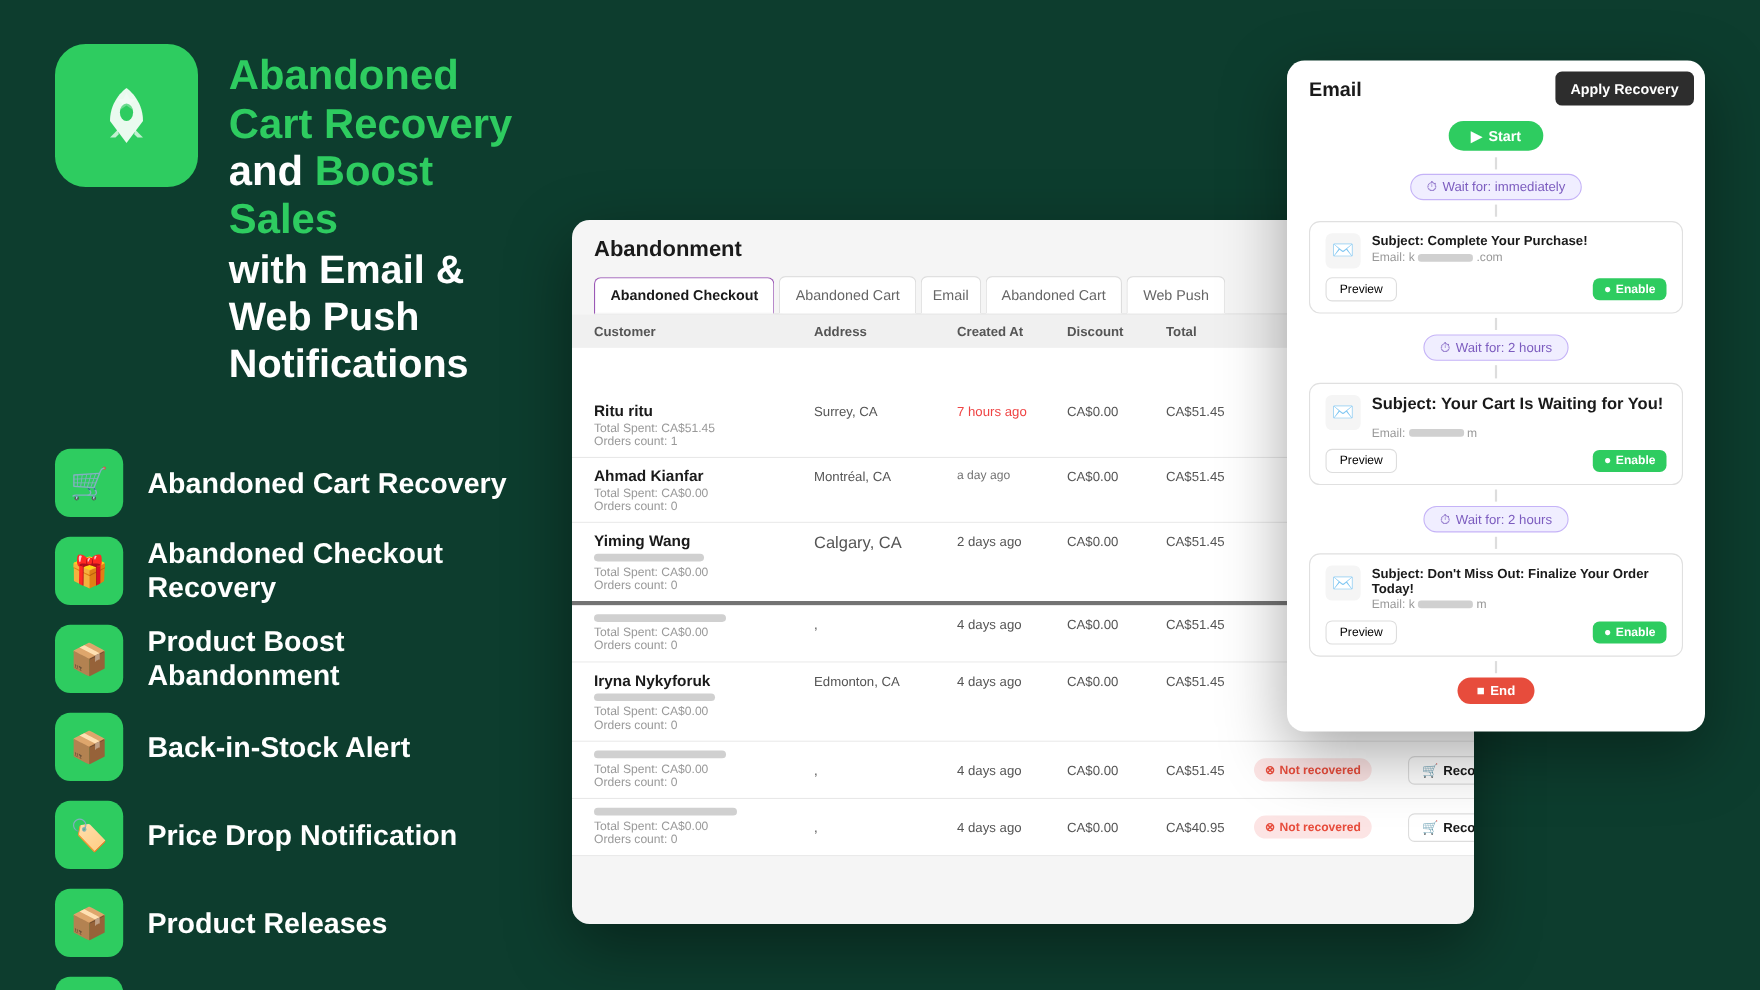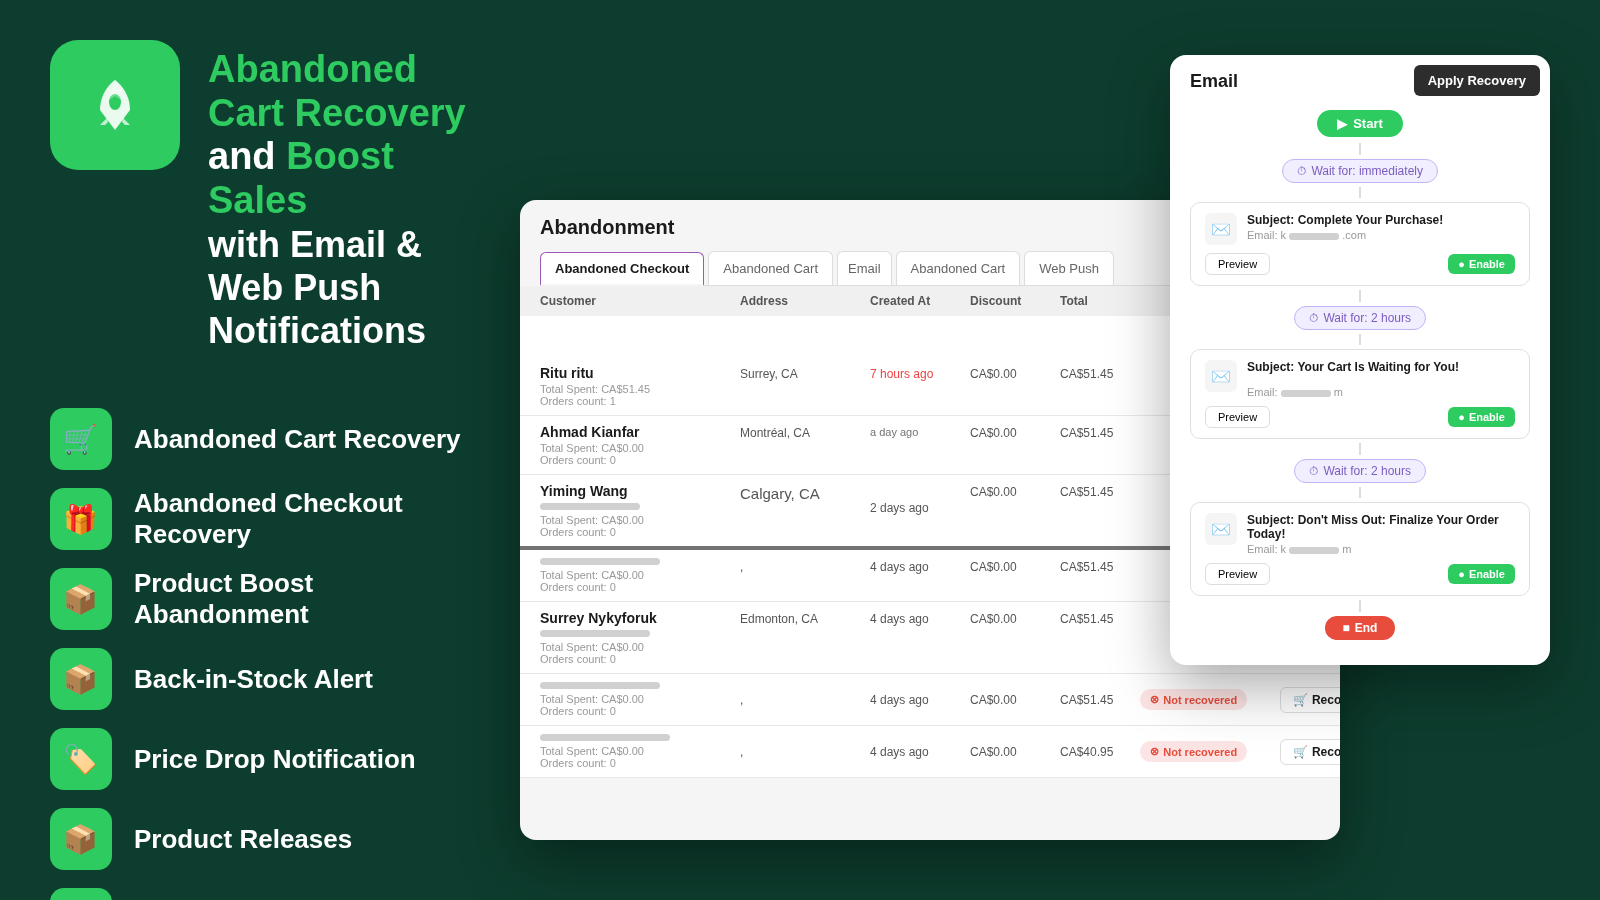--- a/index.html
+++ b/index.html
@@ -212,21 +212,21 @@
 
     <div style="padding:8px 20px; border-bottom:4px solid #737373; background:#fff;">
       <div style="display:grid; grid-template-columns:200px 130px 100px 90px 80px 140px 110px; align-items:start;">
         <div>
           <div style="font-size:14px; font-weight:700; color:#1a1a1a;">Yiming Wang</div>
           <div style="height:7px; background:#d0d0d0; border-radius:4px; width:100px; margin-top:4px;"></div>
           <div style="font-size:11px; color:#999; margin-top:4px;">Total Spent: CA$0.00</div>
           <div style="font-size:11px; color:#999;">Orders count: 0</div>
         </div>
         <div style="font-size:15px; color:#555; padding-top:2px;">Calgary,  CA</div>
-        <div style="font-size:12px; color:#555; padding-top:2px;margin-top:16px;">2 days ago</div>
+        <div style="font-size:12px; color:#555; padding-top:2px;">2 days ago</div>
         <div style="font-size:12px; color:#555; padding-top:2px;">CA$0.00</div>
         <div style="font-size:12px; color:#555; padding-top:2px;">CA$51.45</div>
         <div></div>
           <div></div>
       </div>
     </div>
 
     <div style="padding:8px 20px; border-bottom:1px solid #e8e8e8; background:#fff;">
       <div style="display:grid; grid-template-columns:200px 130px 100px 90px 80px 140px 110px; align-items:start;">
         <div>
@@ -239,21 +239,21 @@
         <div style="font-size:12px; color:#555; padding-top:2px;">CA$0.00</div>
         <div style="font-size:12px; color:#555; padding-top:2px;">CA$51.45</div>
         <div></div>
           <div></div>
       </div>
     </div>
 
     <div style="padding:8px 20px; border-bottom:1px solid #e8e8e8; background:#fff;">
       <div style="display:grid; grid-template-columns:200px 130px 100px 90px 80px 140px 110px; align-items:start;">
         <div>
-          <div style="font-size:14px; font-weight:700; color:#1a1a1a;">Surrey Nykyforuk</div>
+          <div style="font-size:14px; font-weight:700; color:#1a1a1a;">Iryna Nykyforuk</div>
           <div style="height:7px; background:#d0d0d0; border-radius:4px; width:110px; margin-top:4px;"></div>
           <div style="font-size:11px; color:#999; margin-top:4px;">Total Spent: CA$0.00</div>
           <div style="font-size:11px; color:#999;">Orders count: 0</div>
         </div>
         <div style="font-size:12px; color:#555; padding-top:2px;">Edmonton,  CA</div>
         <div style="font-size:12px; color:#555; padding-top:2px;">4 days ago</div>
         <div style="font-size:12px; color:#555; padding-top:2px;">CA$0.00</div>
         <div style="font-size:12px; color:#555; padding-top:2px;">CA$51.45</div>
         <div></div>
           <div></div>
@@ -364,21 +364,21 @@
       <span>⏱</span>
       <span>Wait for: 2 hours</span>
     </div>
 
     <div style="width:2px; height:12px; background:#ddd;"></div>
 
     <div style="width:100%; border:1px solid #e0e0e0; border-radius:10px; padding:10px 14px; background:#fff; margin:4px 0;">
       <div style="display:flex; align-items:flex-start; gap:10px;">
         <div style="width:32px; height:32px; background:#f5f5f5; border-radius:6px; display:flex; align-items:center; justify-content:center; flex-shrink:0;">✉️</div>
         <div>
-          <div style="font-size:12px; font-weight:700; color:#1a1a1a; margin-bottom:12px;">Subject: Your Cart Is Waiting for You!</div>
+          <div style="font-size:15px; font-weight:700; color:#1a1a1a; margin-bottom:12px;">Subject: Your Cart Is Waiting for You!</div>
           <div style="font-size:11px; color:#999;">
             <span>Email: </span>
             <span style="display:inline-block; width:50px; height:7px; background:#d0d0d0; border-radius:3px; vertical-align:middle;"></span>
             <span>m</span>
           </div>
         </div>
       </div>
       <div style="display:flex; justify-content:space-between; align-items:center; margin-top:8px;">
         <button style="border:1px solid #ddd; background:#fff; border-radius:6px; padding:4px 12px; font-size:11px; cursor:pointer;">Preview</button>
         <span style="background:#2ecc60; color:#fff; border-radius:6px; padding:4px 10px; font-size:11px; font-weight:600; display:flex; align-items:center; gap:4px;">

